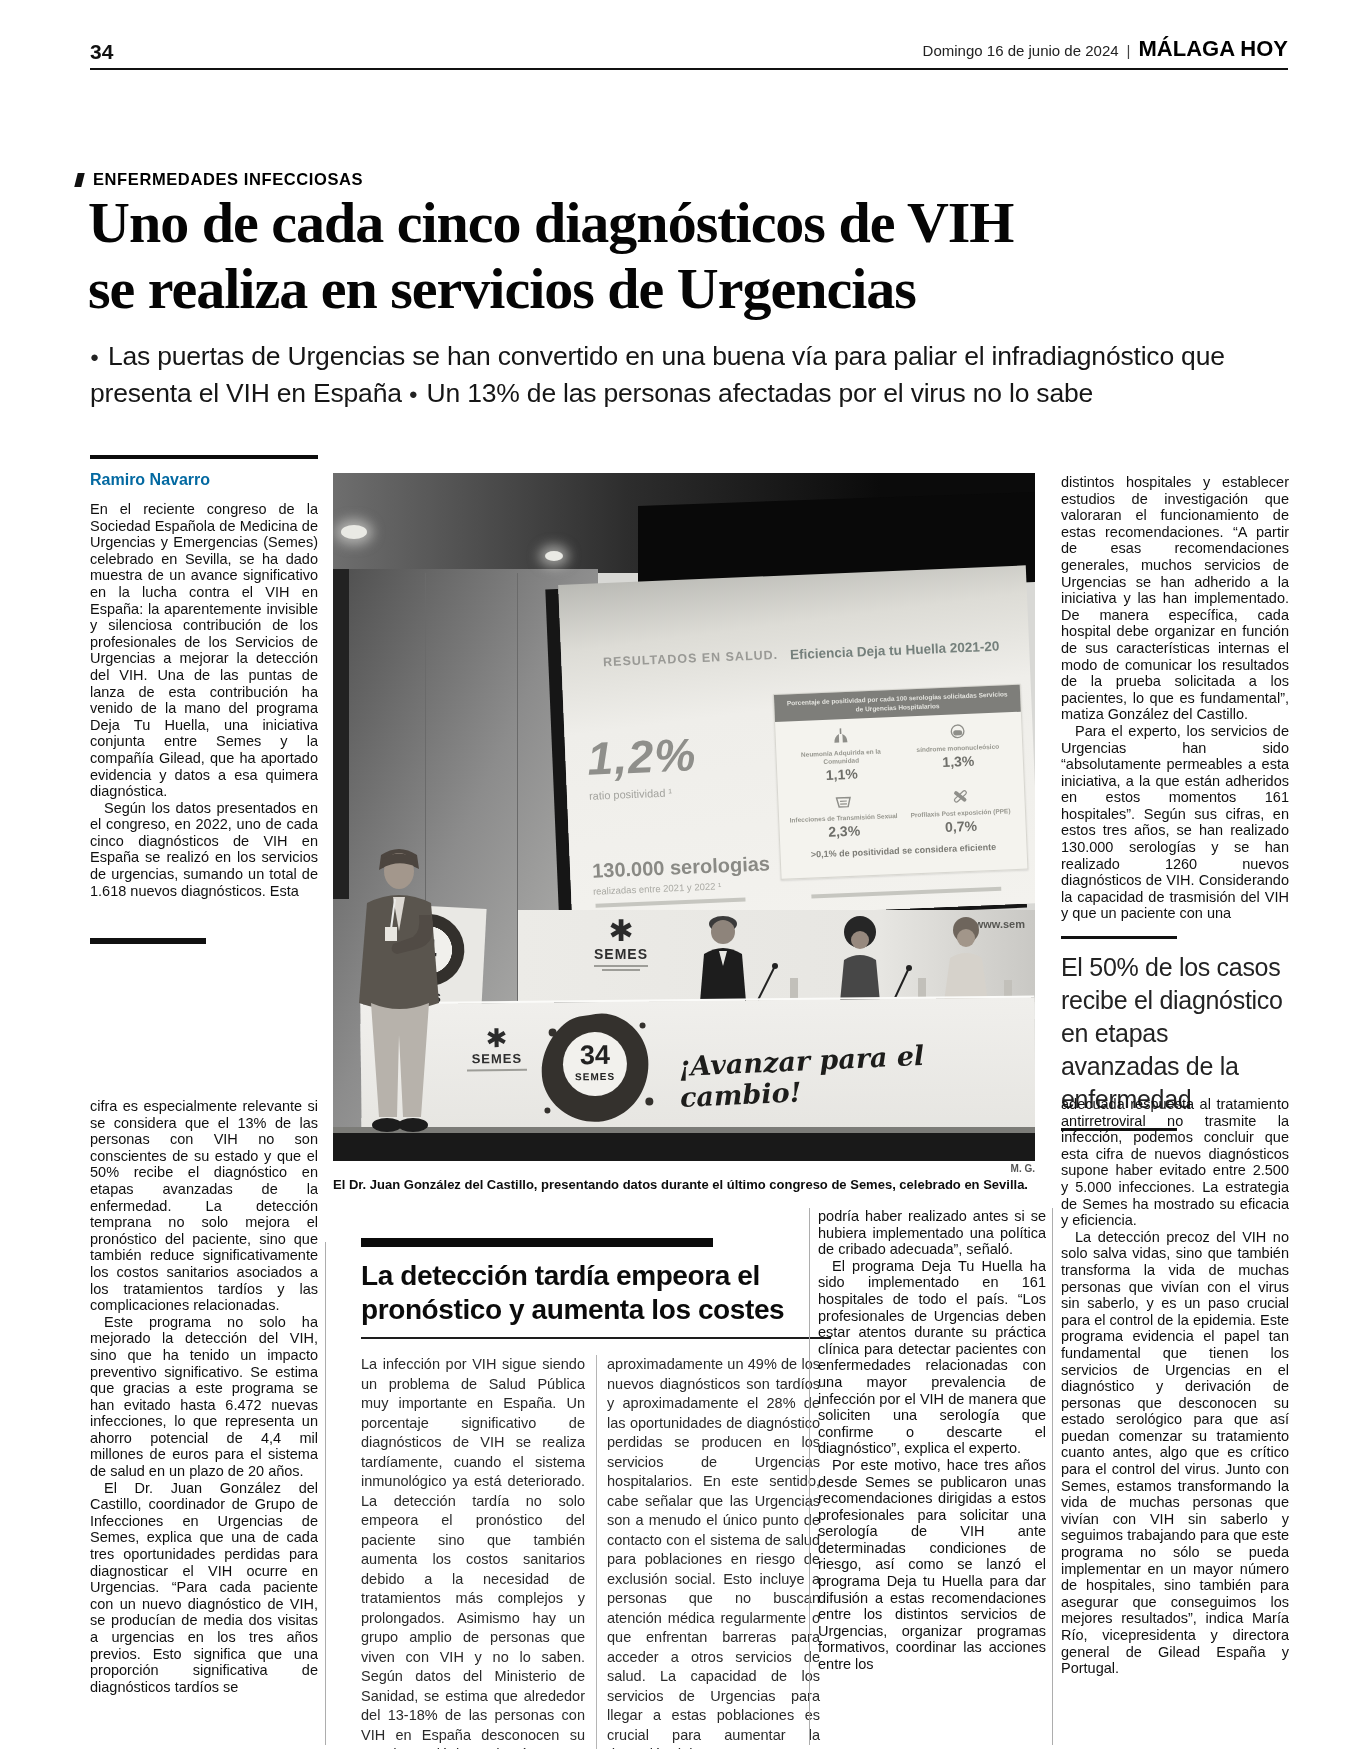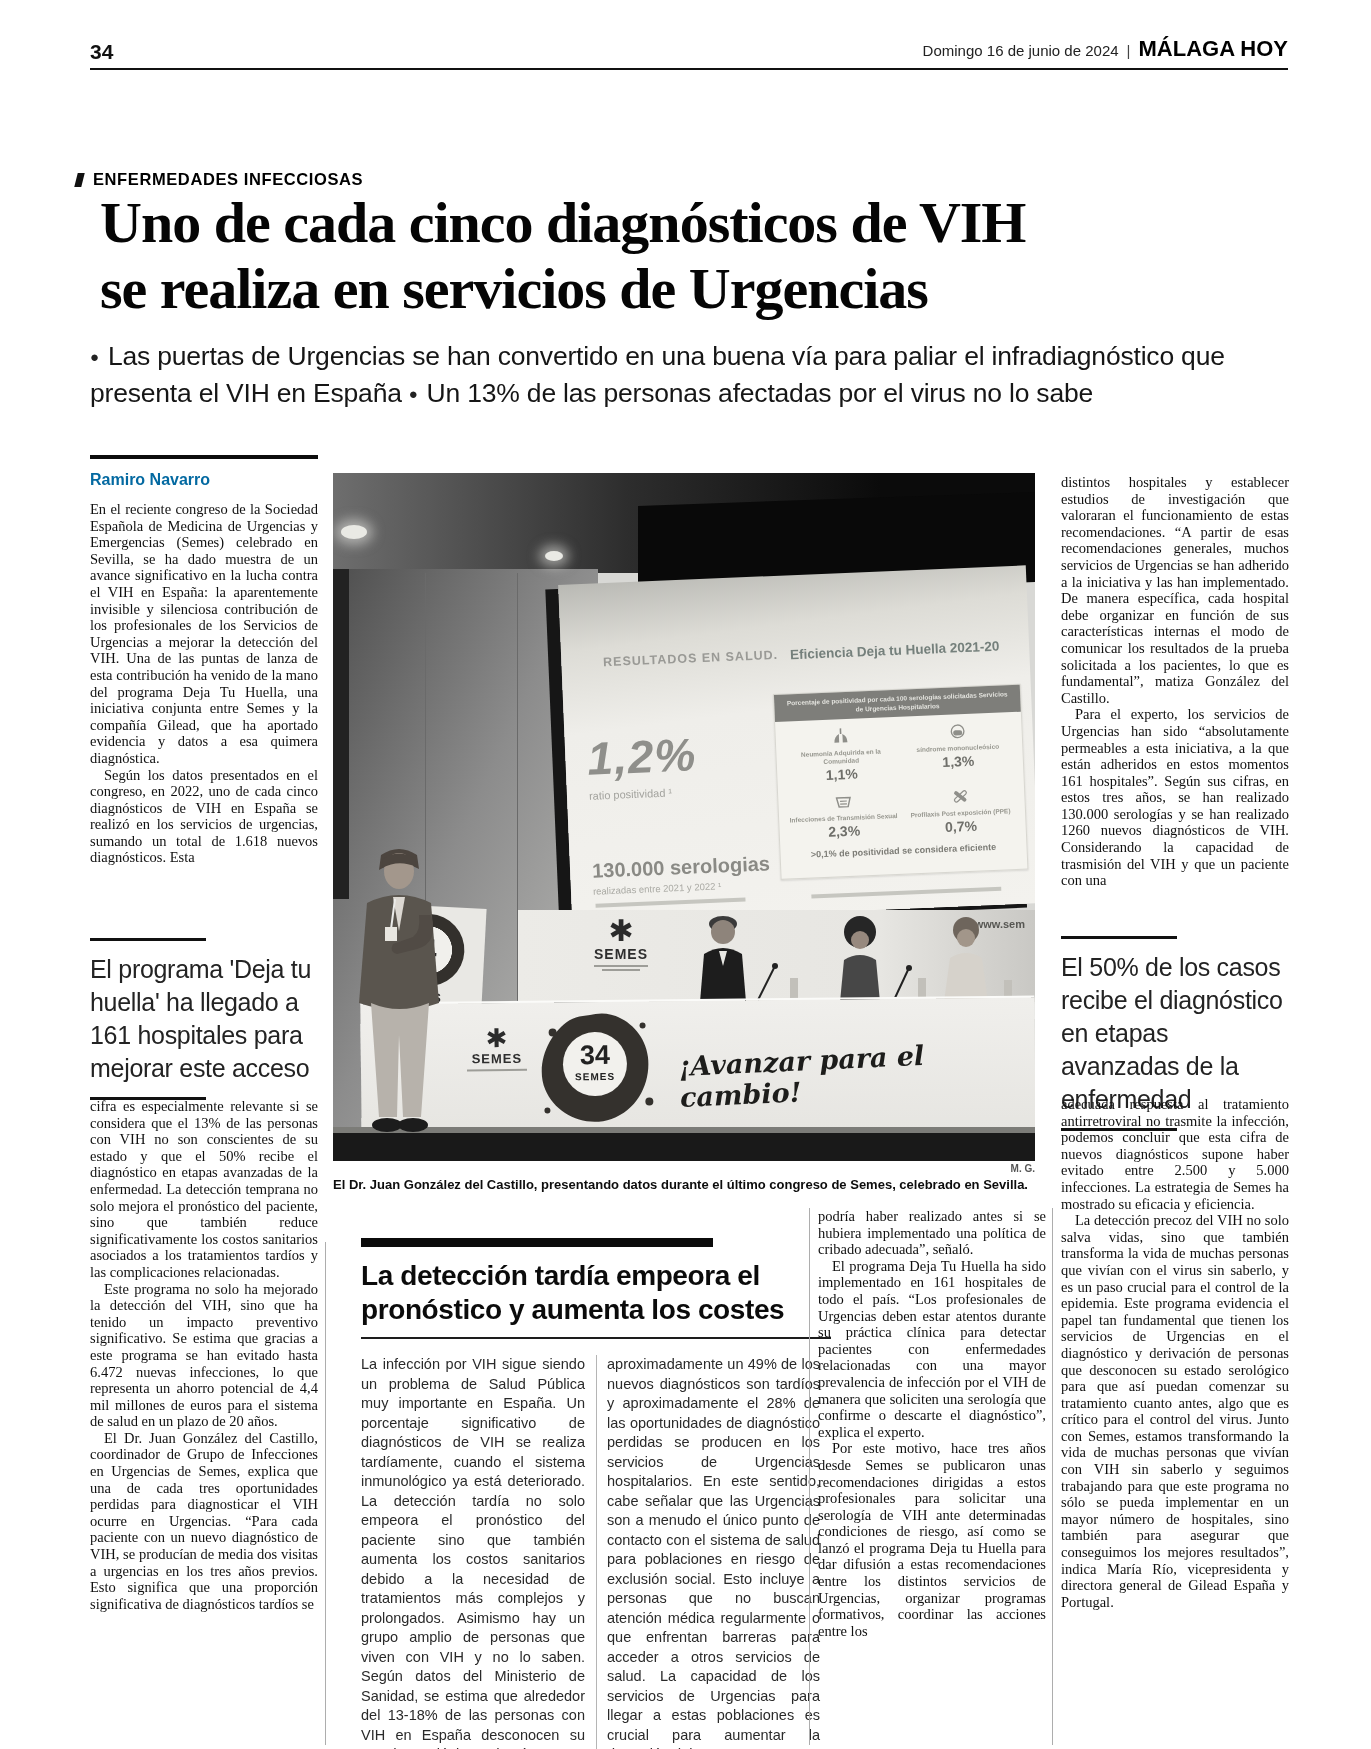--- a/index.html
+++ b/index.html
@@ -22,29 +22,29 @@
 
   
   .kicker { position:absolute; left:76px; top:170px; display:flex; align-items:center; }
   .kicker-mark { display:inline-block; width:7px; height:14px; background:#111;
                  transform:skewX(-14deg); margin-right:10px; }
   .kicker-text { font:bold 16.5px "Liberation Sans", sans-serif; letter-spacing:.6px; color:#000; }
 
   
   .headline { position:absolute; left:88px; top:190px; width:1198px;
               font:bold 58px/66px "Liberation Serif", serif; letter-spacing:-1px; color:#050505; }
-  .hl-line { display:block;margin-left:12px; }
+  .hl-line { display:block; }
   .subhead { position:absolute; left:90px; top:338px; width:1198px;
              font:26.5px/37px "Liberation Sans", sans-serif; color:#161616; letter-spacing:-.2px; }
   .bullet { font-size:15px; vertical-align:3px; margin-right:9px; color:#222; }
   .bullet.b2 { margin-left:7px; }
 
   
   .col { position:absolute; overflow:hidden; }
-  .bp { font-family:Liberation Serif, serif; font-size:14.5px; line-height:16.6px;
+  .bp { font-family:Liberation Sans, sans-serif; font-size:14.5px; line-height:16.6px;
         text-align:justify; color:#101010; }
   .bp.ind { text-indent:14px; }
   .col1  { left:90px;  top:455px;  width:228px; height:482px; }
   .col1b { left:90px;  top:1098px; width:228px; height:647px; }
   .col4  { left:818px; top:1208px; width:228px; height:538px; }
   .col5  { left:1061px; top:474px; width:228px; height:462px; }
   .col5b { left:1061px; top:1096px; width:228px; height:650px; }
   .byline-rule { height:4px; background:#0c0c0c; margin-bottom:12px; }
   .byline { font:bold 16px "Liberation Sans", sans-serif; color:#0369a1; margin-bottom:12px; }
 
@@ -184,21 +184,20 @@
 
   <section class="col col1">
     <div class="byline-rule"></div>
     <div class="byline">Ramiro Navarro</div>
     <p class="bp">En el reciente congreso de la Sociedad Española de Medicina de Urgencias y Emergencias (Semes) celebrado en Sevilla, se ha dado muestra de un avance significativo en la lucha contra el VIH en España: la aparentemente invisible y silenciosa contribución de los profesionales de los Servicios de Urgencias a mejorar la detección del VIH. Una de las puntas de lanza de esta contribución ha venido de la mano del programa Deja Tu Huella, una iniciativa conjunta entre Semes y la compañía Gilead, que ha aportado evidencia y datos a esa quimera diagnóstica.</p>
     <p class="bp ind">Según los datos presentados en el congreso, en 2022, uno de cada cinco diagnósticos de VIH en España se realizó en los servicios de urgencias, sumando un total de 1.618 nuevos diagnósticos. Esta</p>
   </section>
 
   <aside class="pq pq1">
     <div class="pq-rule"></div>
-    <div class="pq-text">El programa 'Deja tu huella' ha llegado a 161 hospitales para mejorar este acceso</div>
     <div class="pq-rule"></div>
   </aside>
 
   <section class="col col1b">
     <p class="bp">cifra es especialmente relevante si se considera que el 13% de las personas con VIH no son conscientes de su estado y que el 50% recibe el diagnóstico en etapas avanzadas de la enfermedad. La detección temprana no solo mejora el pronóstico del paciente, sino que también reduce significativamente los costos sanitarios asociados a los tratamientos tardíos y las complicaciones relacionadas.</p>
     <p class="bp ind">Este programa no solo ha mejorado la detección del VIH, sino que ha tenido un impacto preventivo significativo. Se estima que gracias a este programa se han evitado hasta 6.472 nuevas infecciones, lo que representa un ahorro potencial de 4,4 mil millones de euros para el sistema de salud en un plazo de 20 años.</p>
     <p class="bp ind">El Dr. Juan González del Castillo, coordinador de Grupo de Infecciones en Urgencias de Semes, explica que una de cada tres oportunidades perdidas para diagnosticar el VIH ocurre en Urgencias. “Para cada paciente con un nuevo diagnóstico de VIH, se producían de media dos visitas a urgencias en los tres años previos. Esto significa que una proporción significativa de diagnósticos tardíos se</p>
   </section>
 
   <figure class="photo">

